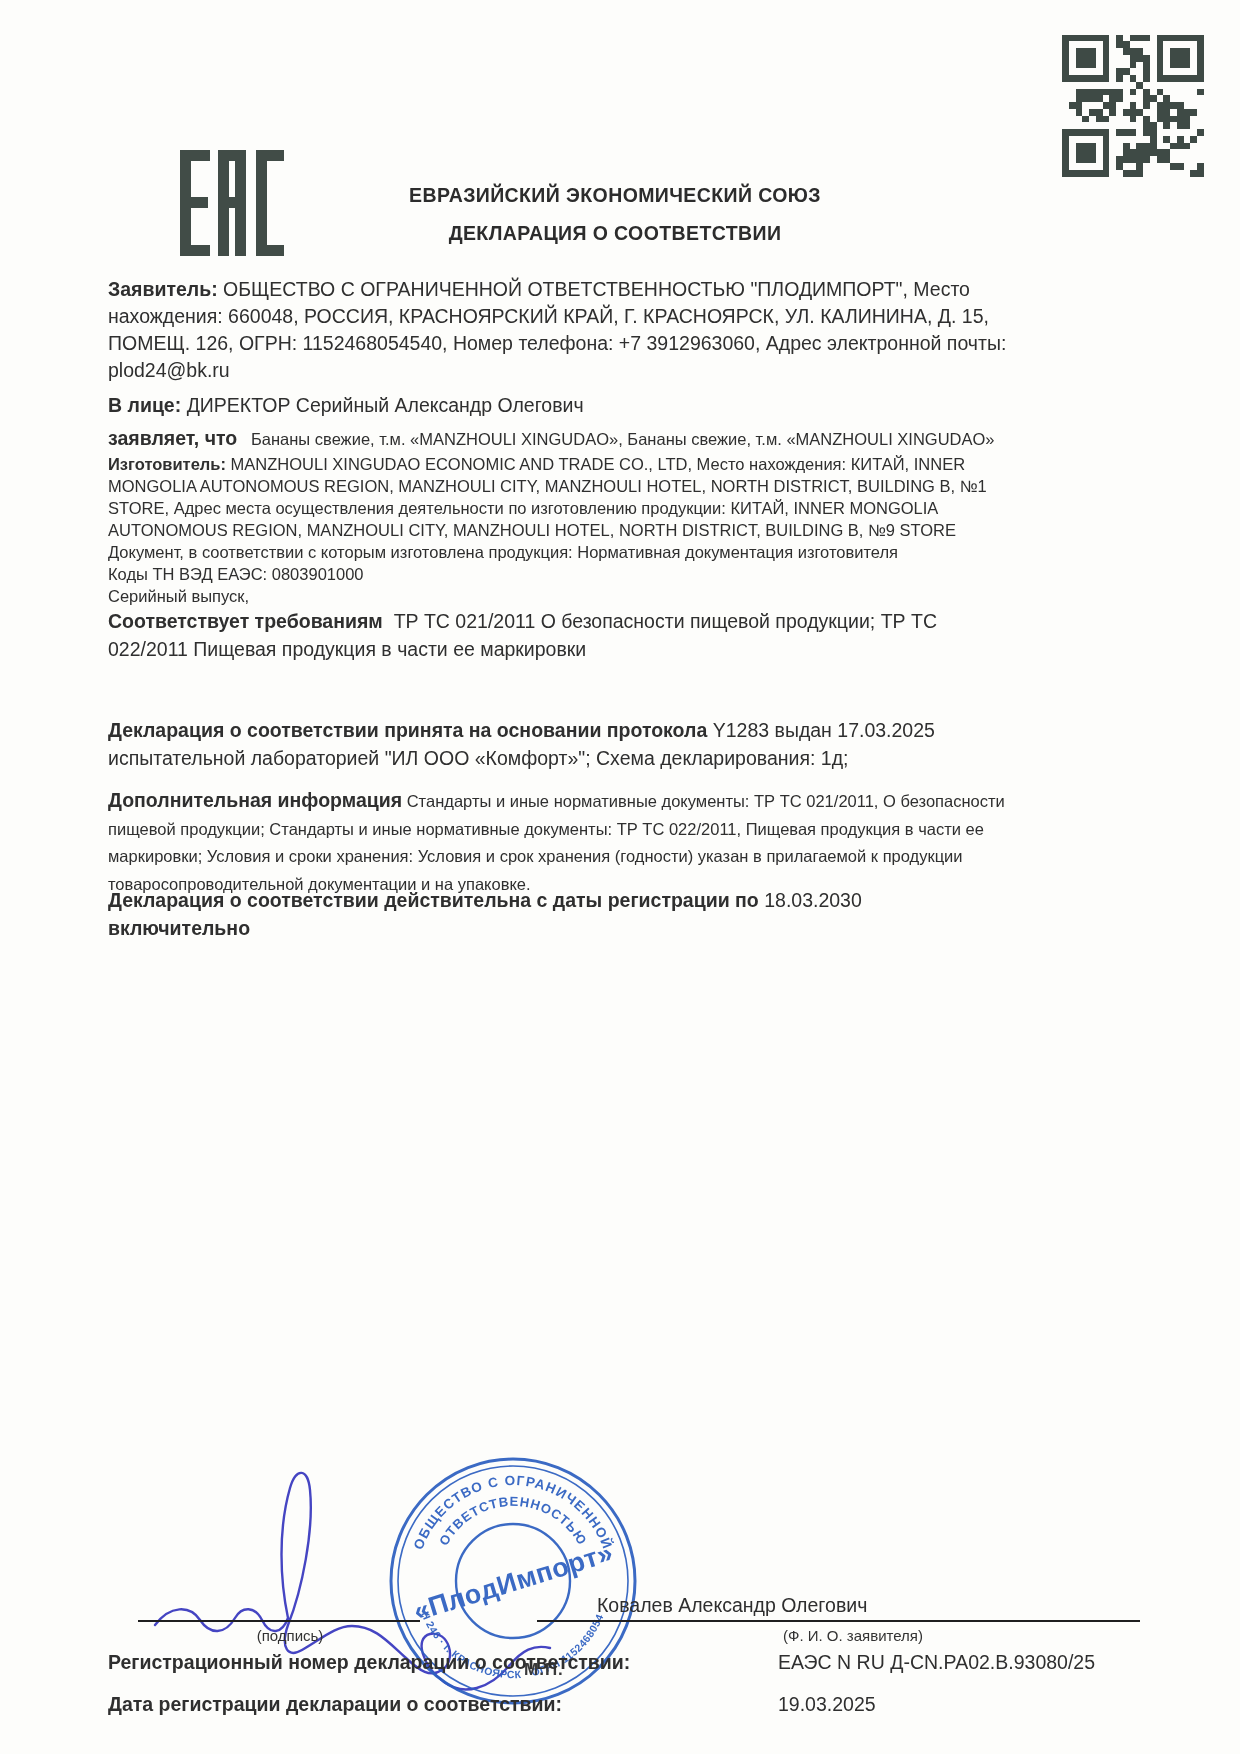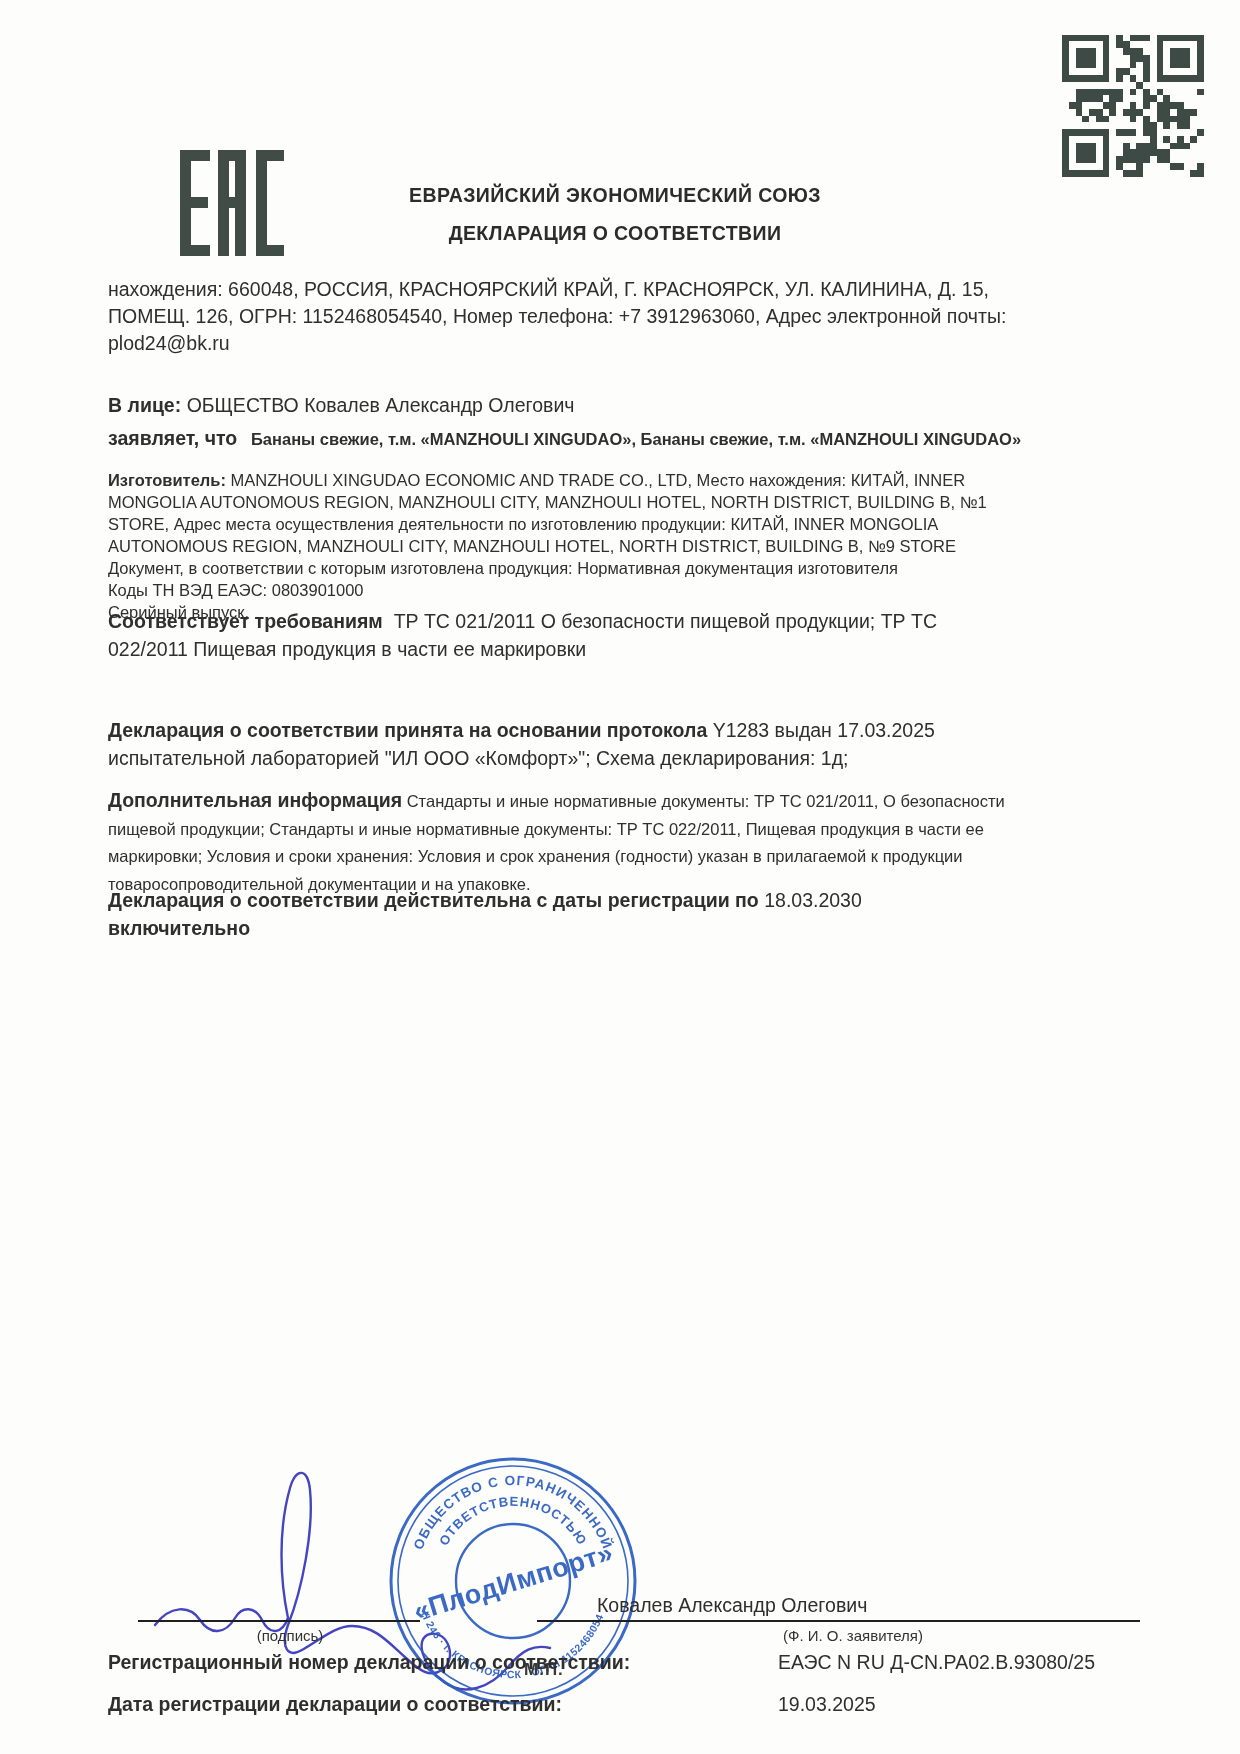--- a/index.html
+++ b/index.html
@@ -175,32 +175,33 @@
       <rect x="76" y="0" width="11" height="106"></rect>
       <rect x="76" y="0" width="28" height="11"></rect>
       <rect x="76" y="95" width="28" height="11"></rect>
     </g>
   </svg>
 
   <div class="abs title center" style="left:150px;top:222px;width:930px;">ДЕКЛАРАЦИЯ О СООТВЕТСТВИИ</div>
   <div class="abs title center" style="left:150px;top:184px;width:930px;">ЕВРАЗИЙСКИЙ ЭКОНОМИЧЕСКИЙ СОЮЗ</div>
 
   <div class="abs body19" style="left:108px;top:276px;width:1060px;">
+    <div><b>Заявитель:</b> <span>ОБЩЕСТВО С ОГРАНИЧЕННОЙ ОТВЕТСТВЕННОСТЬЮ "ПЛОДИМПОРТ", Место</span></div>
     <div>нахождения: 660048, РОССИЯ,  КРАСНОЯРСКИЙ КРАЙ, Г. КРАСНОЯРСК, УЛ. КАЛИНИНА, Д. 15,</div>
     <div>ПОМЕЩ. 126, ОГРН: 1152468054540, Номер телефона: +7 3912963060, Адрес электронной почты:</div>
     <div>plod24@bk.ru</div>
   </div>
 
   <div class="abs body19" style="left:108px;top:392px;width:1060px;">
     <b>В лице:</b>
-    <span>ОБЩЕСТВО Ковалев Александр Олегович</span>
+    <span>ДИРЕКТОР Серийный Александр Олегович</span>
   </div>
 
   <div class="abs" style="left:108px;top:427px;width:1065px;">
-    <div class="small16" style="margin-bottom:19px;font-weight:bold;">
+    <div class="small16" style="margin-bottom:3px;">
       <b style="font-size:19.5px;">заявляет, что</b>&nbsp;&nbsp;
       <span>Бананы свежие, т.м.  «MANZHOULI XINGUDAO», Бананы свежие, т.м.  «MANZHOULI XINGUDAO»</span>
     </div>
     <div class="small16"><b>Изготовитель:</b> <span>MANZHOULI XINGUDAO ECONOMIC AND TRADE CO., LTD, Место нахождения: КИТАЙ, INNER</span></div>
     <div class="small16">MONGOLIA AUTONOMOUS REGION, MANZHOULI CITY, MANZHOULI HOTEL, NORTH DISTRICT, BUILDING B, №1</div>
     <div class="small16">STORE, Адрес места осуществления деятельности по изготовлению продукции: КИТАЙ, INNER MONGOLIA</div>
     <div class="small16">AUTONOMOUS REGION, MANZHOULI CITY, MANZHOULI HOTEL, NORTH DISTRICT, BUILDING B, №9 STORE</div>
     <div class="small16">Документ, в соответствии с которым изготовлена продукция: Нормативная документация изготовителя</div>
     <div class="small16">Коды ТН ВЭД ЕАЭС: 0803901000</div>
     <div class="small16">Серийный выпуск,</div>

